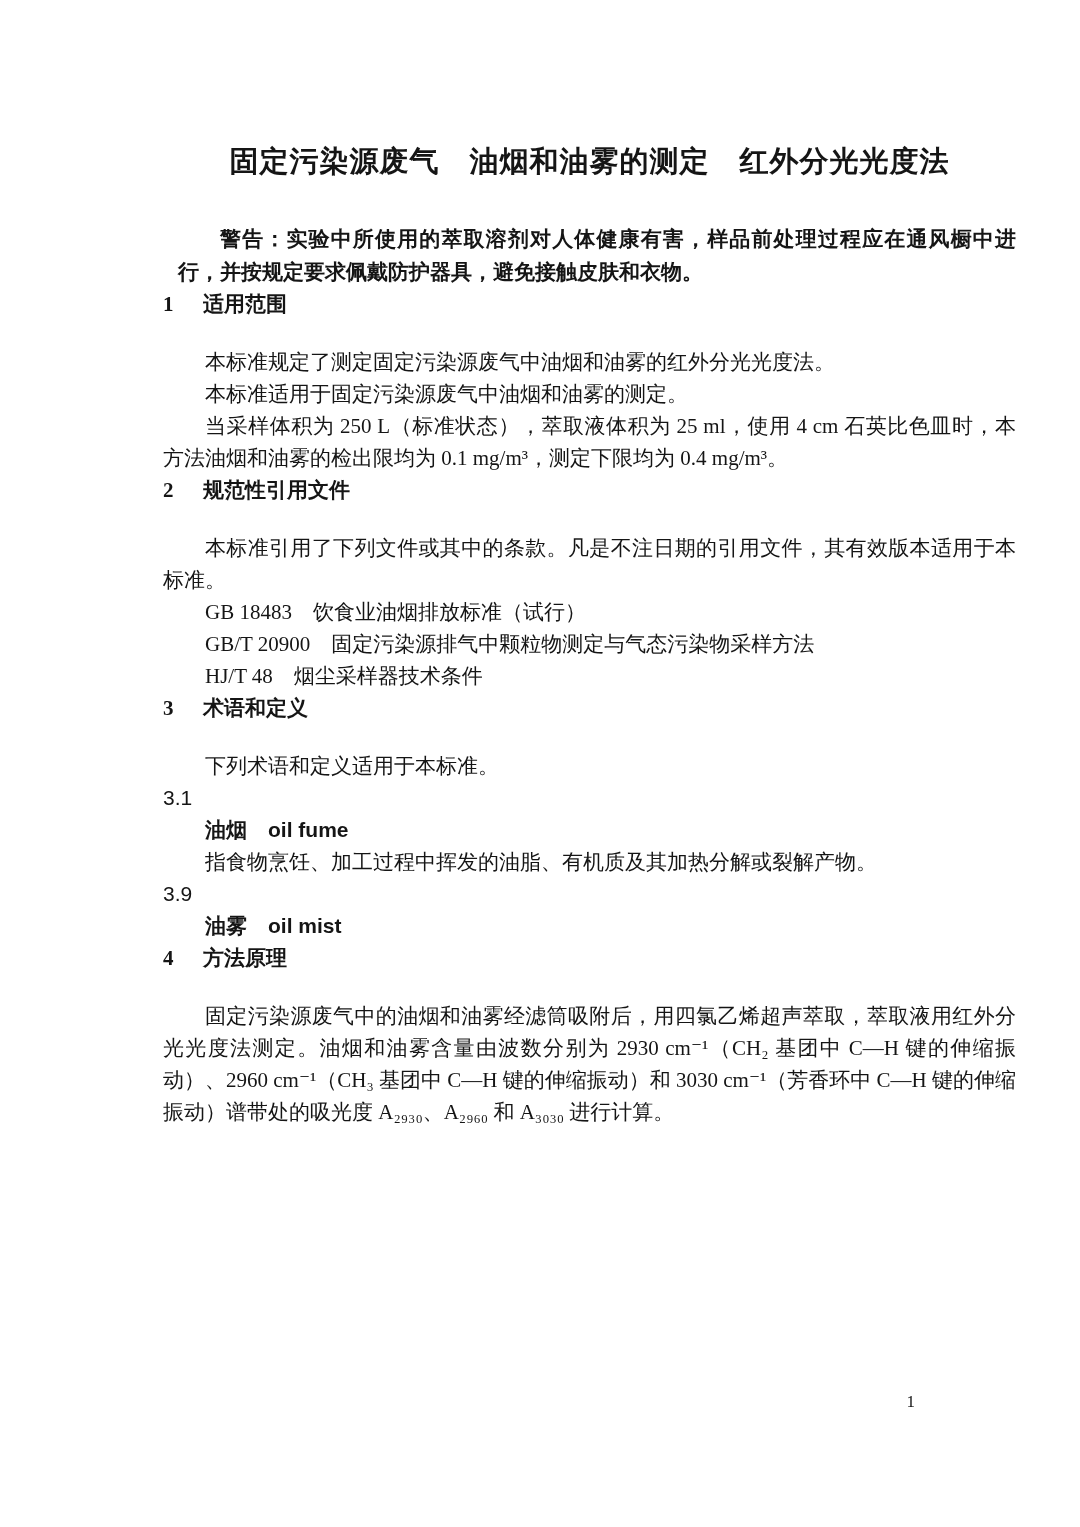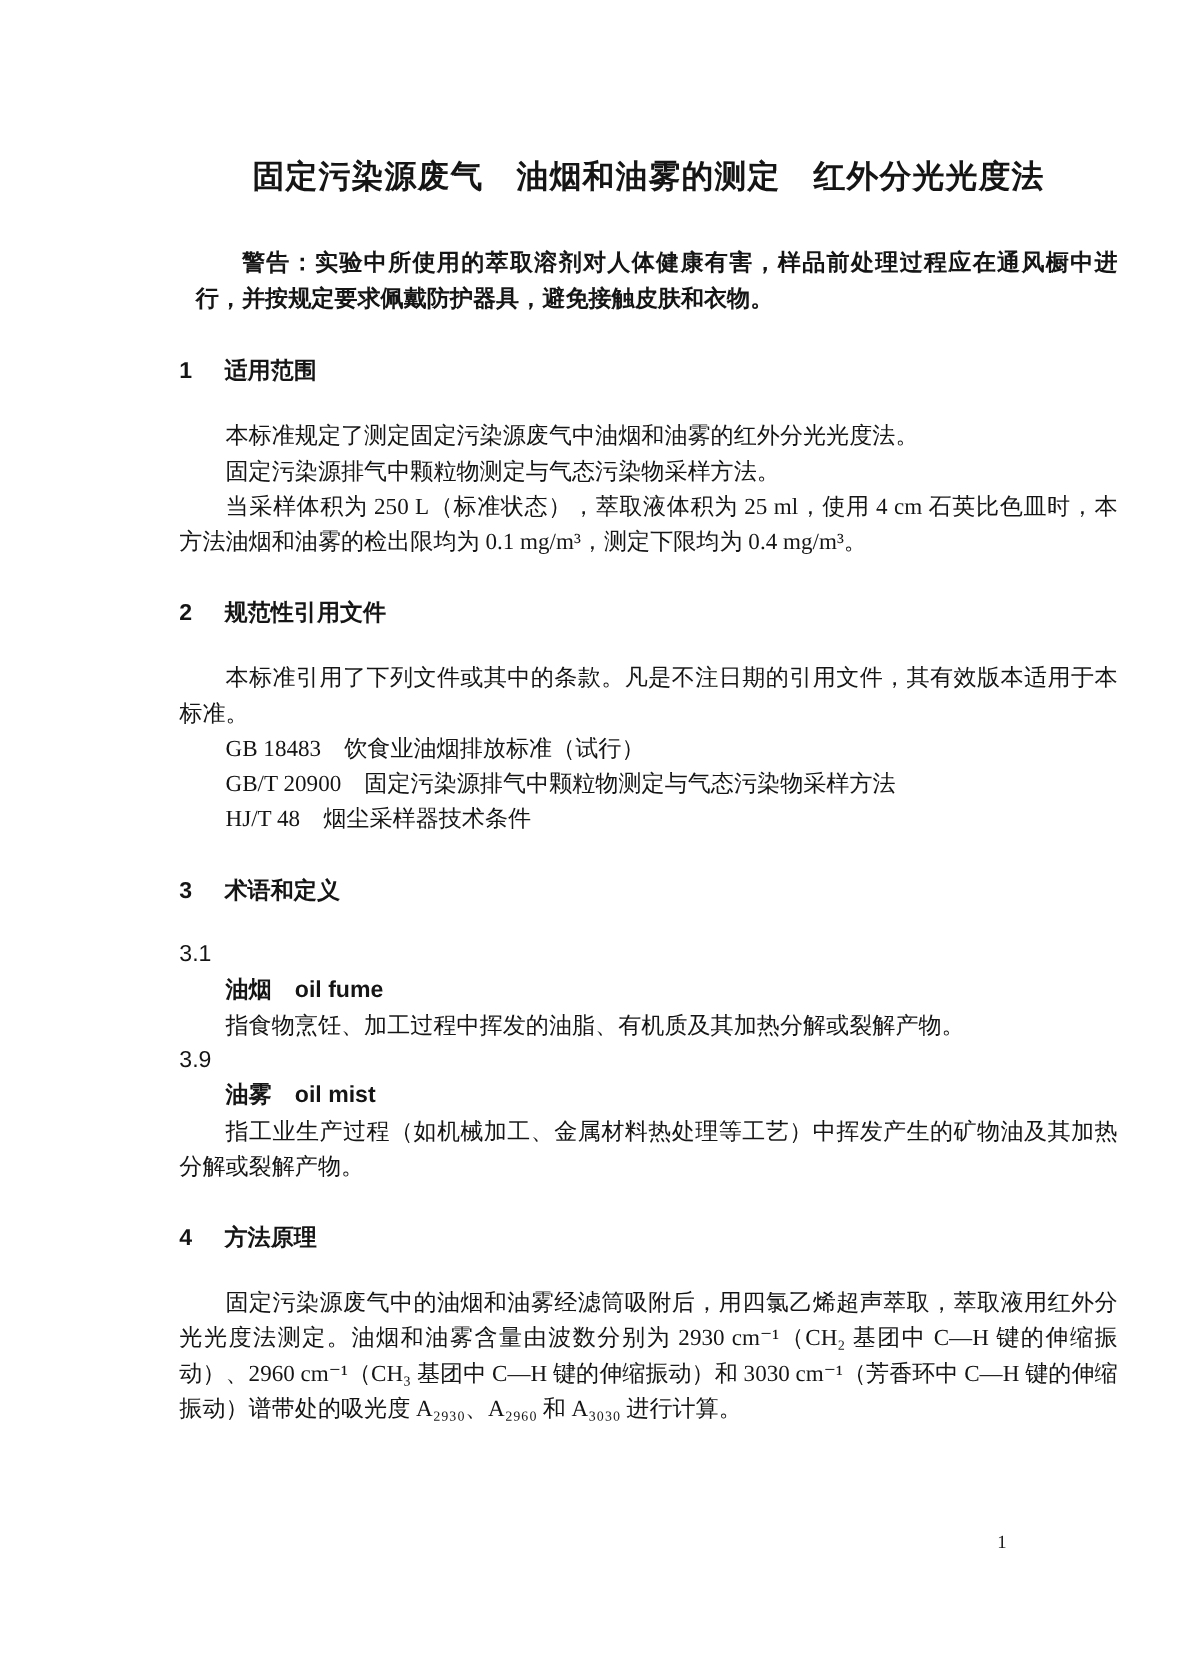--- a/index.html
+++ b/index.html
@@ -28,23 +28,22 @@
   .warning {
     margin-top: 40px;
     font-family: "Liberation Sans", "DejaVu Sans", sans-serif;
     font-weight: bold;
     text-indent: 2em;
     text-align: justify;
     line-height: 33px;
     margin-left: 15px;
   }
   .sec-heading {
-    margin-top: 34px;
     margin-bottom: 26px;
-    font-family: Liberation Sans, sans-serif;
+    font-family: Liberation Serif, serif;
     font-weight: bold;
     font-size: 21px;
     line-height: 32px;
   }
   .sec-num { display: inline-block; margin-right: 1.4em; }
   p.body {
     text-indent: 2em;
     text-align: justify;
   }
   .ref-line { padding-left: 2em; }
@@ -69,40 +68,40 @@
 
 <div class="page">
 
   <h1 class="doc-title">固定污染源废气　油烟和油雾的测定　红外分光光度法</h1>
 
   <p class="warning">警告：实验中所使用的萃取溶剂对人体健康有害，样品前处理过程应在通风橱中进行，并按规定要求佩戴防护器具，避免接触皮肤和衣物。</p>
 
   <section>
     <h2 class="sec-heading"><span class="sec-num">1</span><span>适用范围</span></h2>
     <p class="body">本标准规定了测定固定污染源废气中油烟和油雾的红外分光光度法。</p>
-    <p class="body">固定污染源排气中颗粒物测定与气态污染物采样方法。</p>
+    <p class="body">本标准适用于固定污染源废气中油烟和油雾的测定。</p>
     <p class="body">当采样体积为 250 L（标准状态），萃取液体积为 25 ml，使用 4 cm 石英比色皿时，本方法油烟和油雾的检出限均为 0.1 mg/m³，测定下限均为 0.4 mg/m³。</p>
   </section>
 
   <section>
     <h2 class="sec-heading"><span class="sec-num">2</span><span>规范性引用文件</span></h2>
     <p class="body">本标准引用了下列文件或其中的条款。凡是不注日期的引用文件，其有效版本适用于本标准。</p>
     <div class="ref-line">GB 18483　饮食业油烟排放标准（试行）</div>
     <div class="ref-line">GB/T 20900　固定污染源排气中颗粒物测定与气态污染物采样方法</div>
     <div class="ref-line">HJ/T 48　烟尘采样器技术条件</div>
   </section>
 
   <section>
     <h2 class="sec-heading"><span class="sec-num">3</span><span>术语和定义</span></h2>
+    <p class="body">下列术语和定义适用于本标准。</p>
     <div class="term-num">3.1</div>
     <div class="term-name">油烟　oil fume</div>
     <p class="body">指食物烹饪、加工过程中挥发的油脂、有机质及其加热分解或裂解产物。</p>
     <div class="term-num">3.9</div>
     <div class="term-name">油雾　oil mist</div>
-    <p class="body">指工业生产过程（如机械加工、金属材料热处理等工艺）中挥发产生的矿物油及其加热分解或裂解产物。</p>
   </section>
 
   <section>
     <h2 class="sec-heading"><span class="sec-num">4</span><span>方法原理</span></h2>
     <p class="body">固定污染源废气中的油烟和油雾经滤筒吸附后，用四氯乙烯超声萃取，萃取液用红外分光光度法测定。油烟和油雾含量由波数分别为 2930 cm⁻¹（CH₂ 基团中 C—H 键的伸缩振动）、2960 cm⁻¹（CH₃ 基团中 C—H 键的伸缩振动）和 3030 cm⁻¹（芳香环中 C—H 键的伸缩振动）谱带处的吸光度 A₂₉₃₀、A₂₉₆₀ 和 A₃₀₃₀ 进行计算。</p>
   </section>
 
   <div class="page-number">1</div>
 
 </div>

